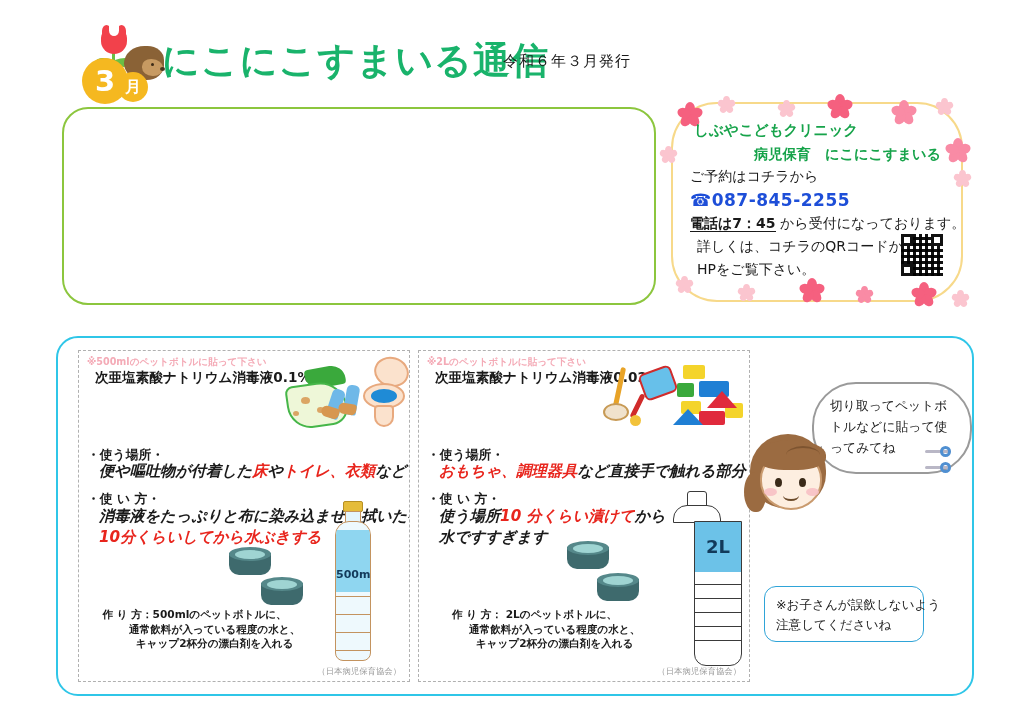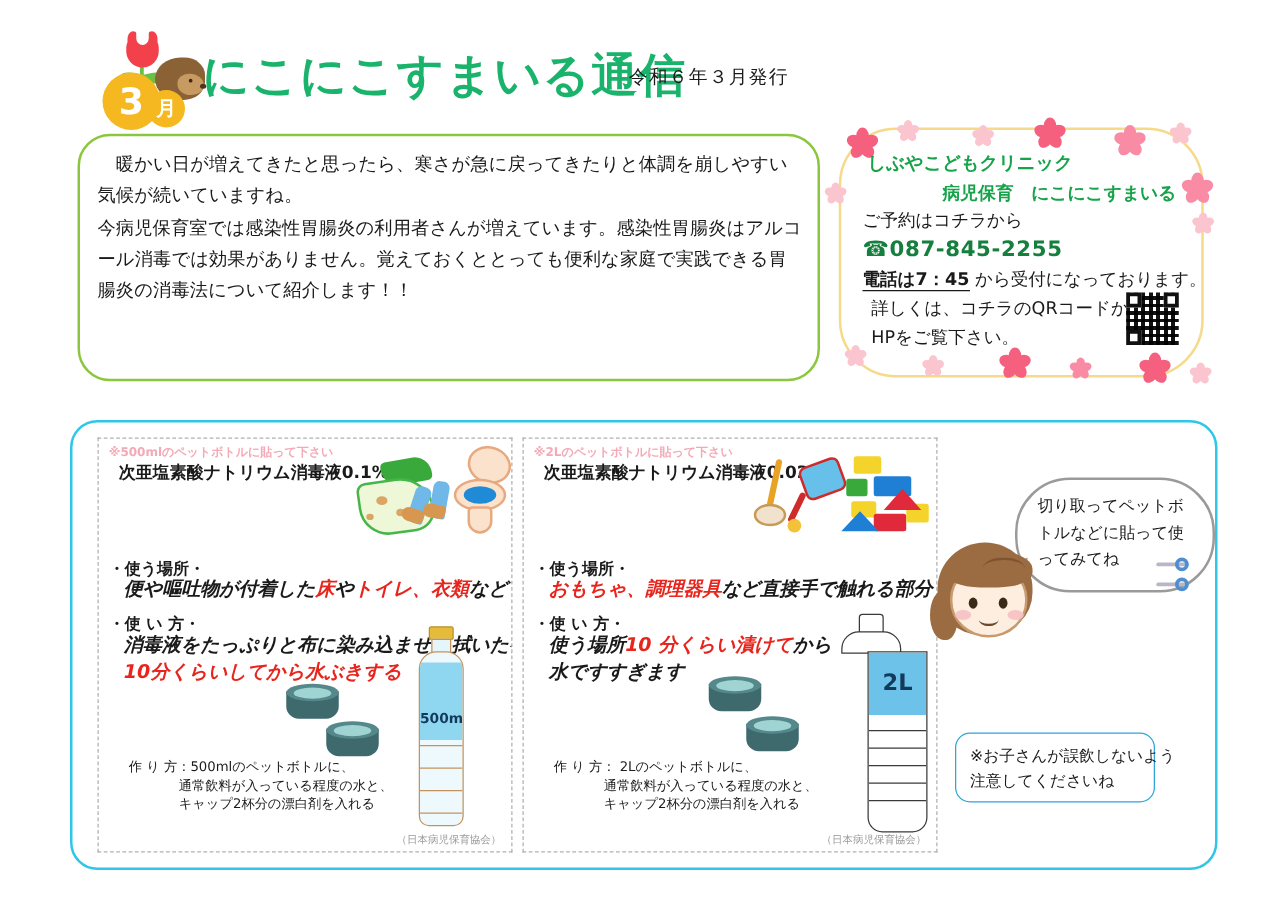--- a/index.html
+++ b/index.html
@@ -290,21 +290,21 @@
     left: 29px; top: 74px;
     font-size: 14px;
     color: #1a1a1a;
     white-space: nowrap;
   }
   #clinic-phone {
     position: absolute;
     left: 29px; top: 96px;
     font-size: 17px;
     font-weight: 700;
-    color: #15803d;
+    color: #1d4ed8;
     white-space: nowrap;
     letter-spacing: 0.5px;
   }
   #clinic-hours {
     position: absolute;
     left: 29px; top: 121px;
     font-size: 14px;
     color: #1a1a1a;
     white-space: nowrap;
   }
@@ -397,26 +397,27 @@
     font-size: 15.2px;
     font-weight: 700;
     color: #1a1a1a;
     white-space: nowrap;
     line-height: 21px;
     font-style: italic;
   }
   .red { color: #e8251d; }
   .recipe {
     position: absolute;
-    left: 24px;
+    left: 10px;
     font-size: 10.6px;
-    font-weight: 400;
+    font-weight: 700;
     color: #1a1a1a;
     line-height: 14.5px;
     white-space: nowrap;
+    text-align: center;
   }
   .recipe .ind { padding-left: 40px; display: block; }
   .credit {
     position: absolute;
     right: 8px; bottom: 4px;
     font-size: 8.4px;
     color: #9a9a9a;
     white-space: nowrap;
   }
 
@@ -884,24 +885,20 @@
     <div class="badge-small">
       <div class="badge-small-txt">月</div>
     </div>
   </div>
 
   <div id="newsletter-title">にこにこすまいる通信</div>
   <div id="issue-date">令和６年３月発行</div>
 </div>
 
 <div id="intro-box">
-  <div id="intro-paragraph">
-    <p>　暖かい日が増えてきたと思ったら、寒さが急に戻ってきたりと体調を崩しやすい気候が続いていますね。</p>
-    <p>今病児保育室では感染性胃腸炎の利用者さんが増えています。感染性胃腸炎はアルコール消毒では効果がありません。覚えておくととっても便利な家庭で実践できる胃腸炎の消毒法について紹介します！！</p>
-  </div>
 
   <div id="disinfect-heading">★感染性胃腸炎の消毒法</div>
   <div id="disinfect-subtitle">市販されている 5%家庭用塩素系漂白剤（ハイター・ブリーチなど）を使います。</div>
 
   <div class="method-row" id="method-row-1">
     <span class="method-label">① 嘔吐物や便の処理用</span>
     <span class="arrow-icon">
       <span class="shaft"></span>
         <span class="head"></span>
     </span>

